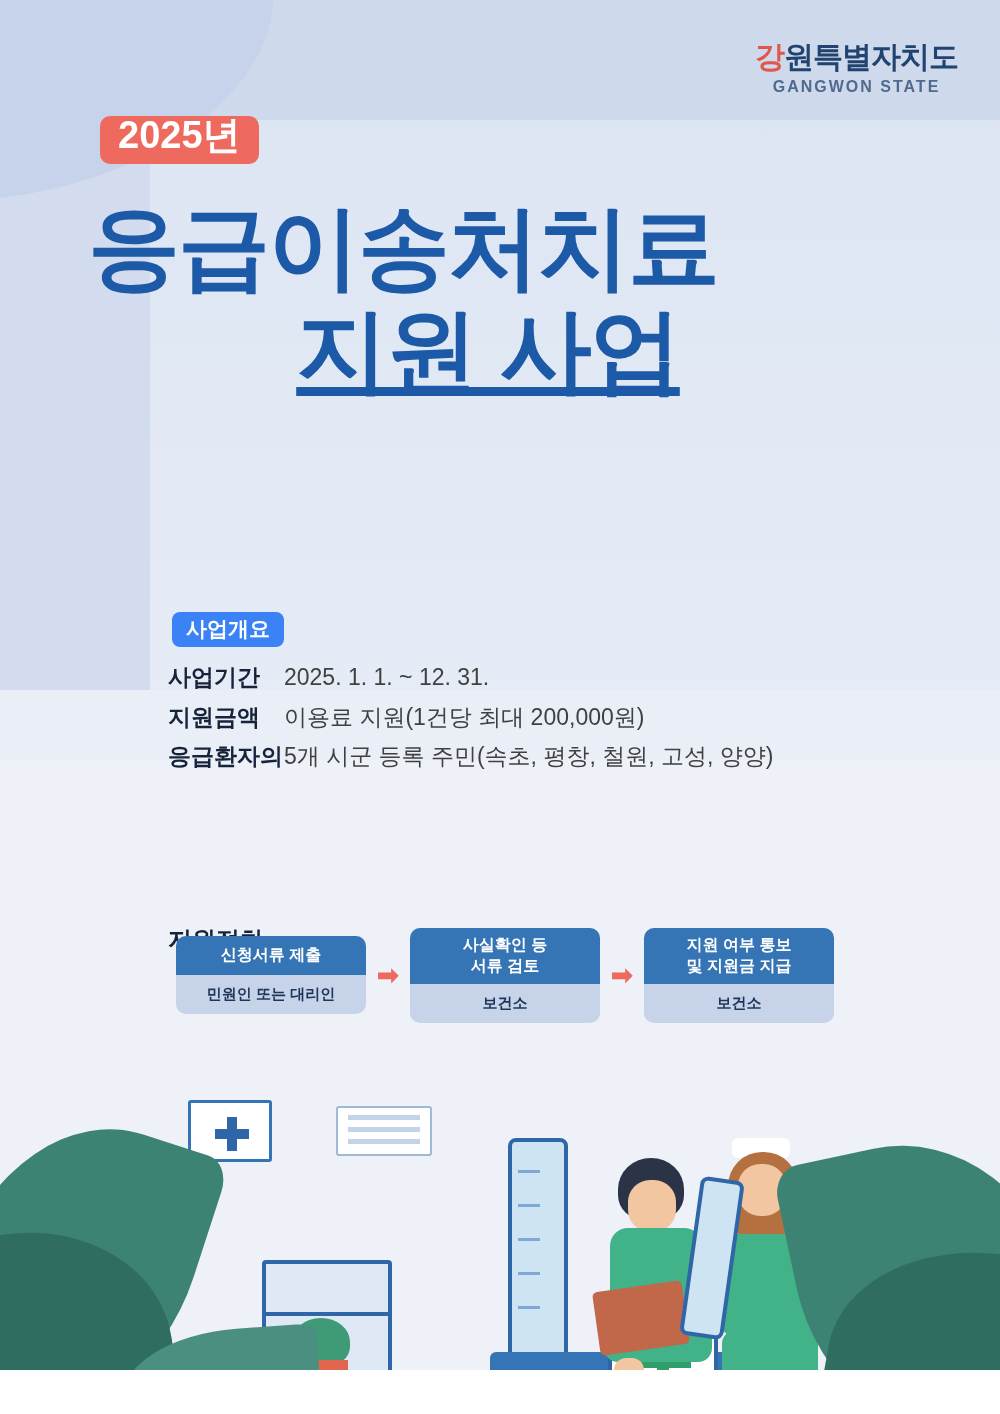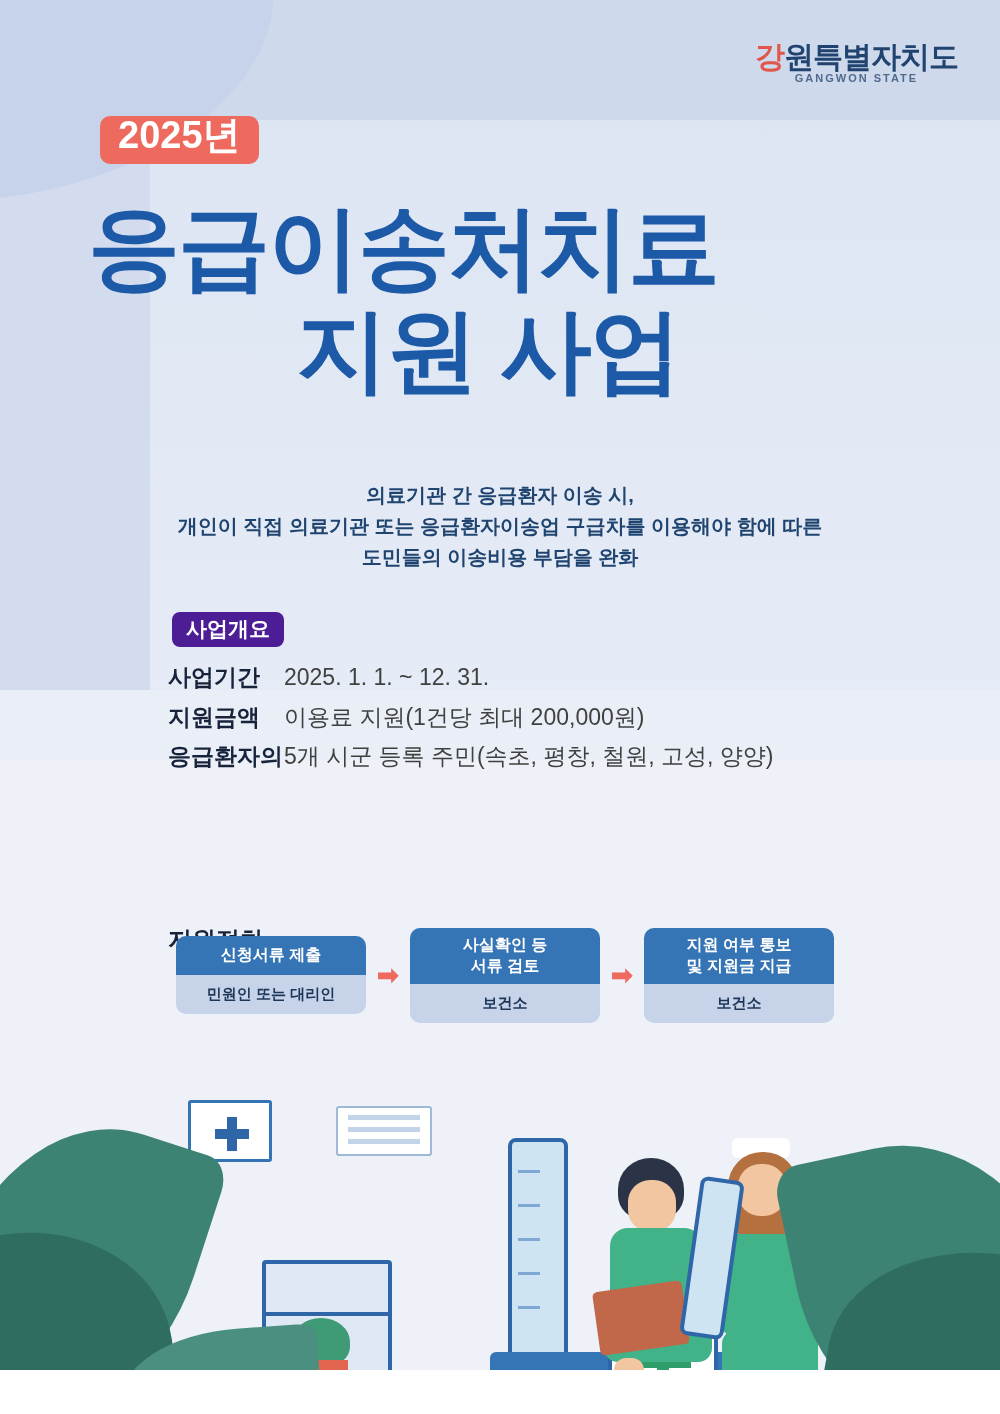--- a/index.html
+++ b/index.html
@@ -80,49 +80,49 @@
   .logo {
     position: absolute; right: 42px; top: 42px;
     text-align: center;
   }
   .logo-main {
     font-size: 30px; font-weight: bold; color: #20436f;
     letter-spacing: -1px; line-height: 1;
   }
   .logo-main .accent { color: #e0574b; }
   .logo-sub {
-    font-size: 11px; font-weight: bold; color: #4f6a8d;
-    letter-spacing: 2px; 
+    font-size: 16px; font-weight: bold; color: #4f6a8d;
+    letter-spacing: 2px; margin-top: 6px;
   }
 
   .year-badge {
     position: absolute; left: 100px; top: 116px;
     background: #ef6a5e; color: #fff;
     font-size: 38px; font-weight: bold;
     padding: 0 18px 10px; border-radius: 10px;
     line-height: 1;
   }
   .title-main {
     position: absolute; left: 88px; top: 196px; width: 840px;
     color: #1c5aa8;
     font-size: 92px; font-weight: bold; line-height: 1.12;
     letter-spacing: -2px;
   }
   .title-line2 {
-    text-align: center; width: 800px;
+    text-align: center; width: 800px; text-decoration: underline;
   }
   .subtitle {
     position: absolute; left: 100px; top: 480px; width: 800px;
     text-align: center; color: #1f4470;
     font-size: 20px; font-weight: bold; line-height: 1.55;
   }
 
   .section-badge {
     position: absolute; left: 172px; top: 612px;
-    background: #4c1d95; color: #fff;
+    background: #3b82f6; color: #fff;
     font-size: 21px; font-weight: bold;
     padding: 4px 14px 6px; border-radius: 8px;
     line-height: 1.2;
   }
 
   .info-list {
     position: absolute; left: 168px; top: 658px; width: 800px;
     color: #1c2b44;
   }
   .info-row {
@@ -245,25 +245,20 @@
   <div class="logo">
     <div class="logo-main"><span class="accent">강</span><span>원특별자치도</span></div>
     <div class="logo-sub">GANGWON STATE</div>
   </div>
 
   <div class="year-badge">2025년</div>
   <div class="title-main">
     <div>응급이송처치료</div>
     <div class="title-line2">지원 사업</div>
   </div>
-  <div class="subtitle">
-    <div>의료기관 간 응급환자 이송 시,</div>
-    <div>개인이 직접 의료기관 또는 응급환자이송업 구급차를 이용해야 함에 따른</div>
-    <div>도민들의 이송비용 부담을 완화</div>
-  </div>
 
   <div class="section-badge">사업개요</div>
   <div class="info-list">
     <div class="info-row">
       <div class="info-label">사업기간</div>
       <div class="info-value">2025. 1. 1. ~ 12. 31.</div>
     </div>
     <div class="info-row">
       <div class="info-label">지원금액</div>
       <div class="info-value">이용료 지원(1건당 최대 200,000원)</div>

